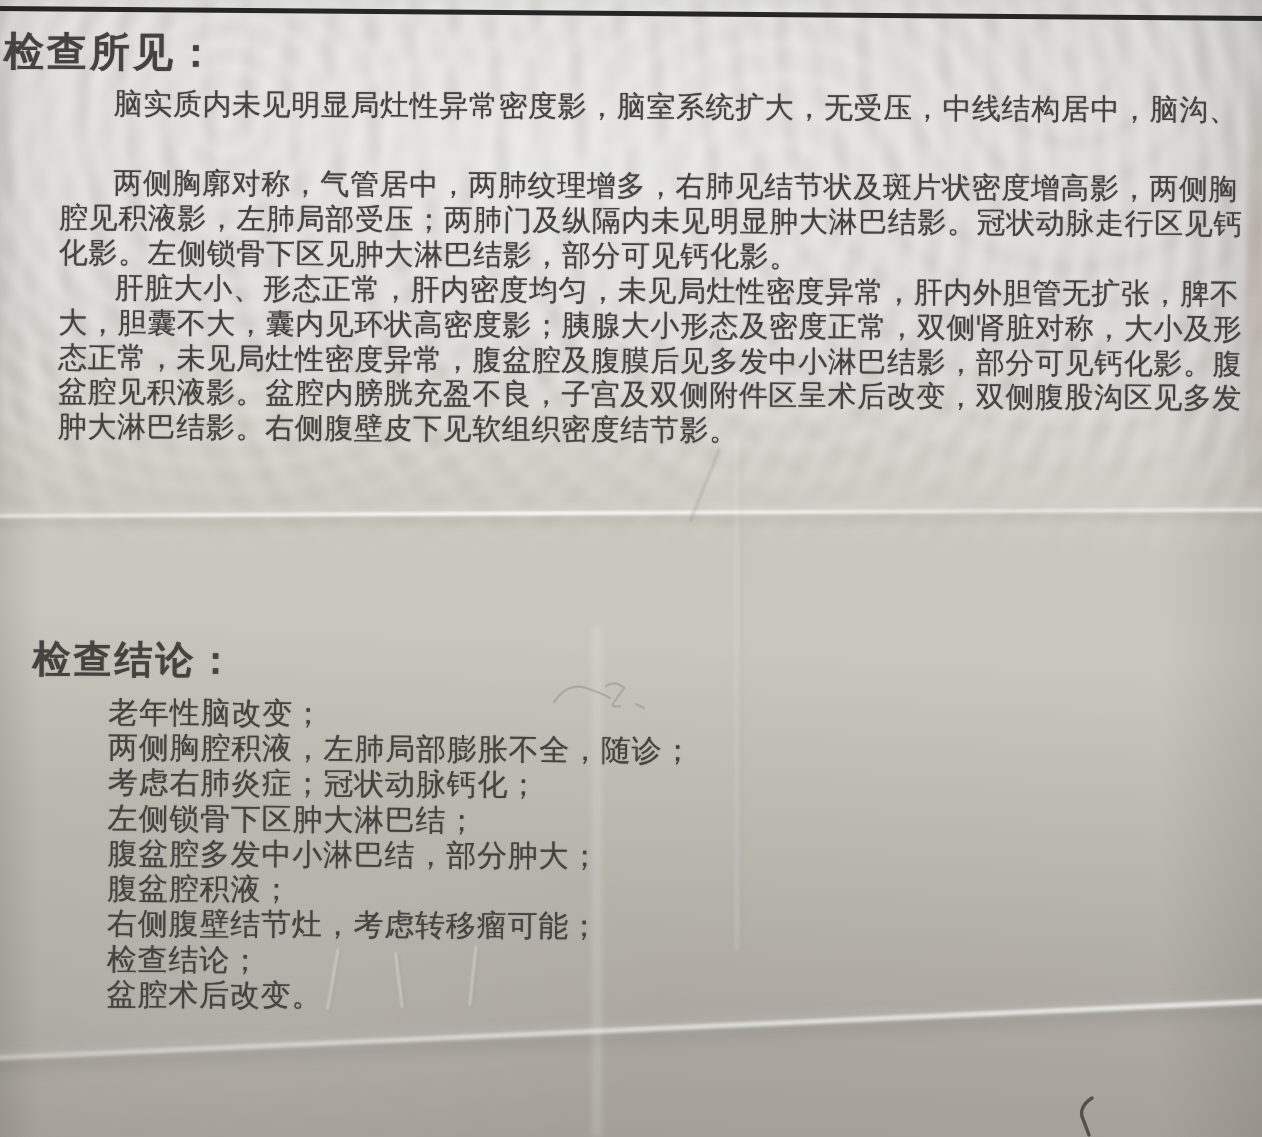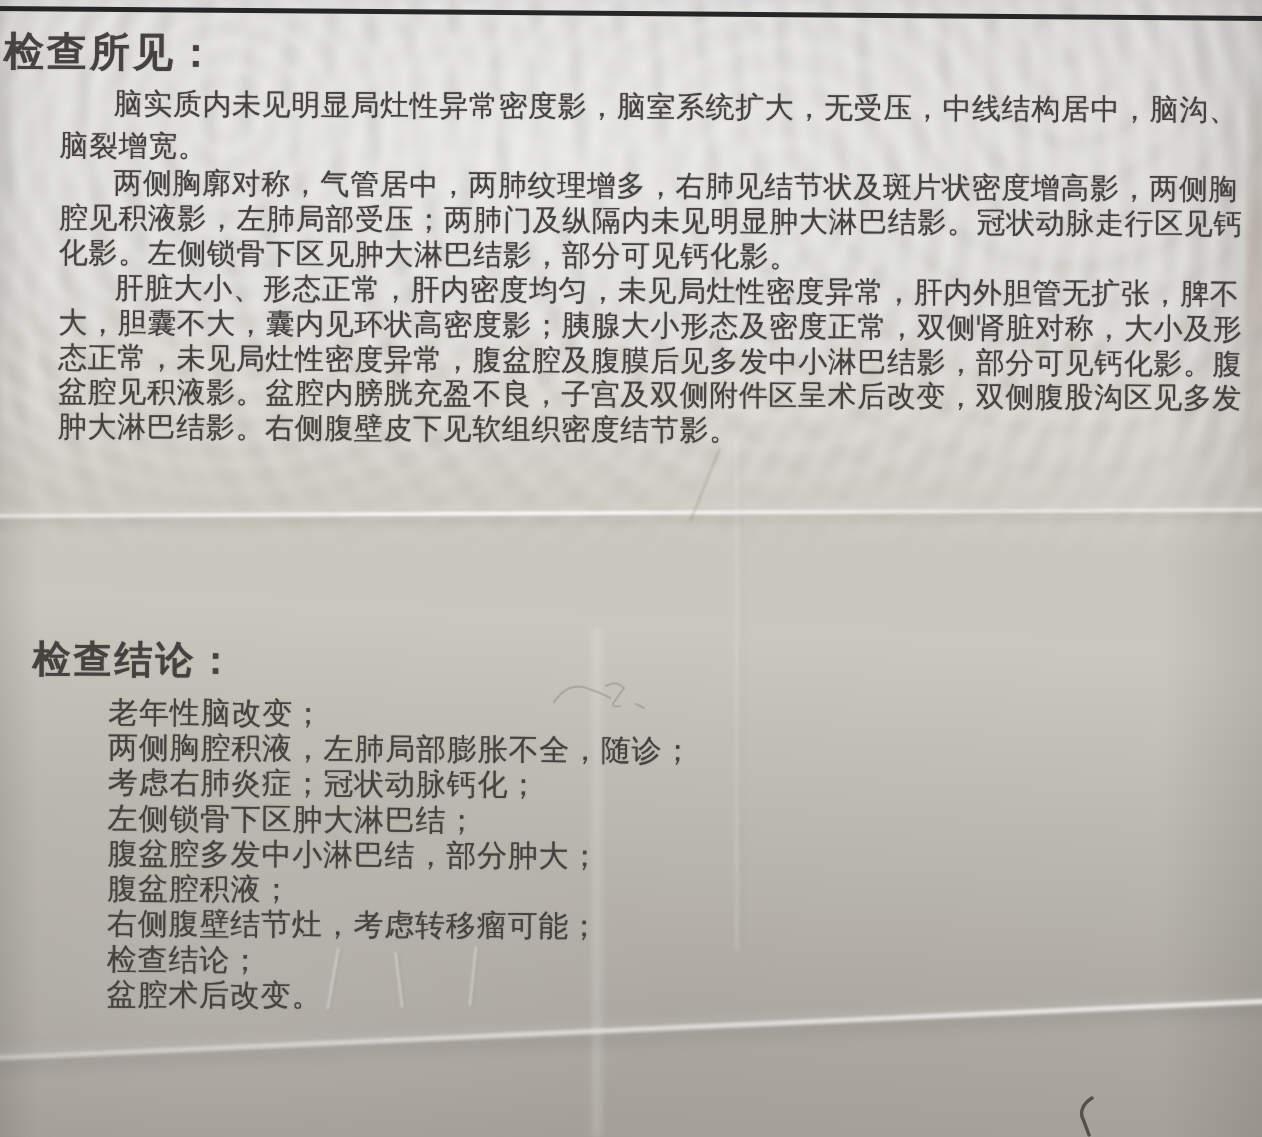--- a/index.html
+++ b/index.html
@@ -91,21 +91,20 @@
 
 <div id="photo">
 
   <div id="texture"></div>
   <div id="top-rule"></div>
 
   <div id="content">
     <div class="heading" id="findings-heading">检查所见：</div>
 
     <div class="tline" style="left:114px;top:84px">脑实质内未见明显局灶性异常密度影，脑室系统扩大，无受压，中线结构居中，脑沟、</div>
-    <div class="tline" style="left:60px;top:126px">脑裂增宽。</div>
 
     <div class="tline" style="left:114px;top:163px">两侧胸廓对称，气管居中，两肺纹理增多，右肺见结节状及斑片状密度增高影，两侧胸</div>
     <div class="tline" style="left:60px;top:198px">腔见积液影，左肺局部受压；两肺门及纵隔内未见明显肿大淋巴结影。冠状动脉走行区见钙</div>
     <div class="tline" style="left:60px;top:233px">化影。左侧锁骨下区见肿大淋巴结影，部分可见钙化影。</div>
 
     <div class="tline" style="left:116px;top:268px">肝脏大小、形态正常，肝内密度均匀，未见局灶性密度异常，肝内外胆管无扩张，脾不</div>
     <div class="tline" style="left:60px;top:303px">大，胆囊不大，囊内见环状高密度影；胰腺大小形态及密度正常，双侧肾脏对称，大小及形</div>
     <div class="tline" style="left:60px;top:338px">态正常，未见局灶性密度异常，腹盆腔及腹膜后见多发中小淋巴结影，部分可见钙化影。腹</div>
     <div class="tline" style="left:60px;top:372px">盆腔见积液影。盆腔内膀胱充盈不良，子宫及双侧附件区呈术后改变，双侧腹股沟区见多发</div>
     <div class="tline" style="left:60px;top:407px">肿大淋巴结影。右侧腹壁皮下见软组织密度结节影。</div>

